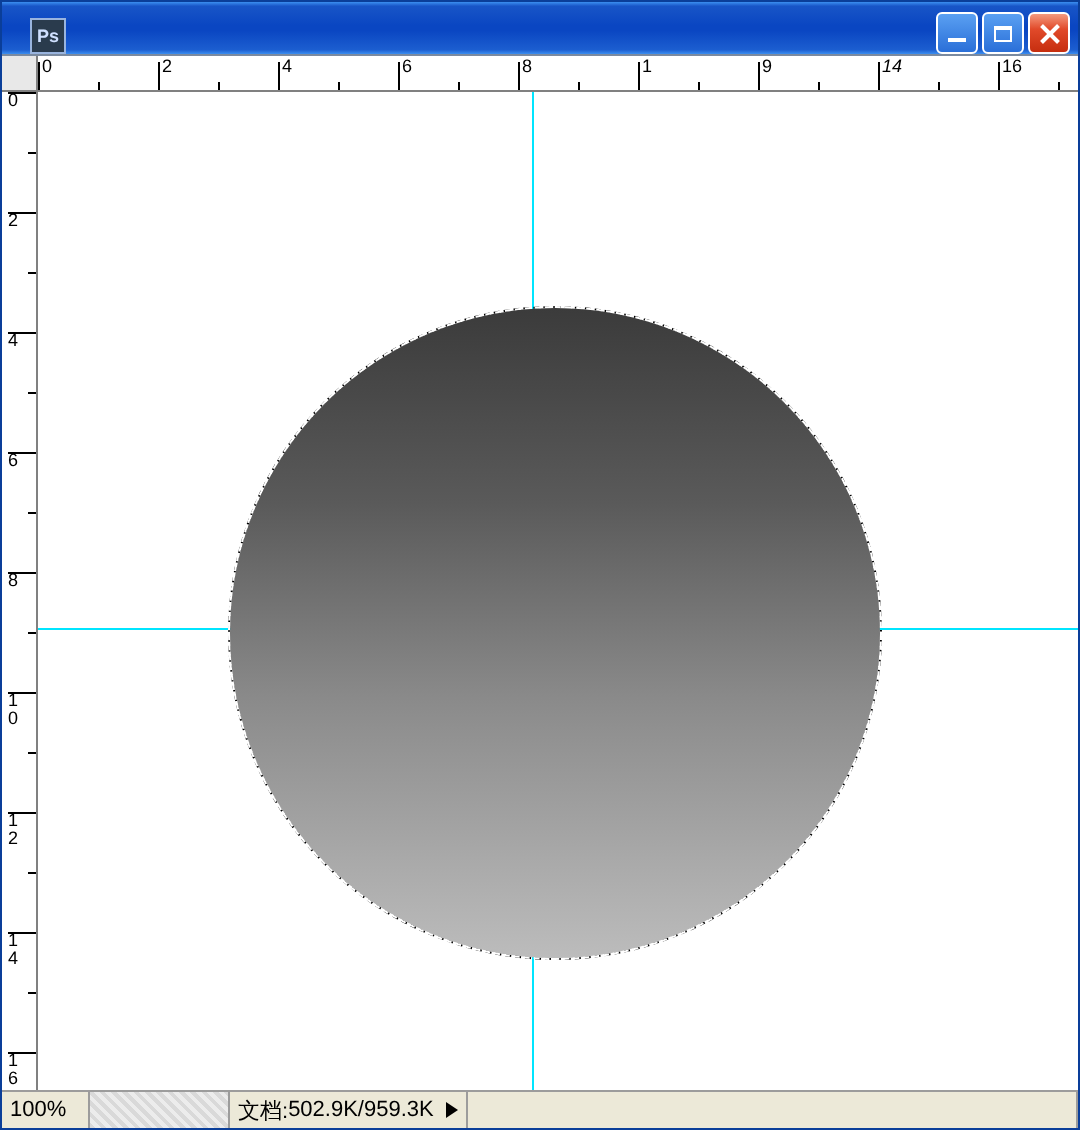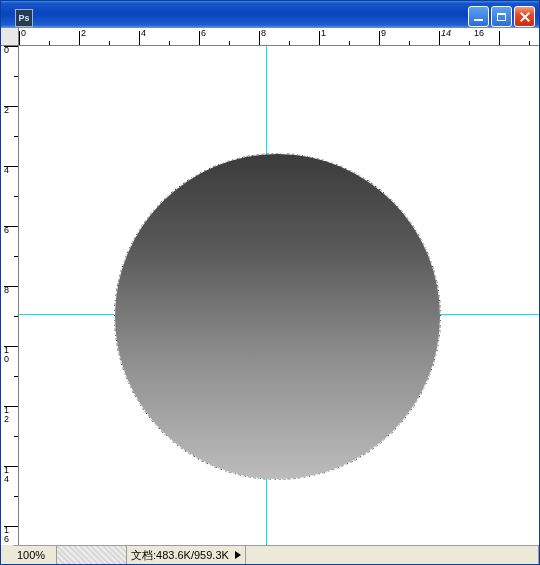--- a/index.html
+++ b/index.html
@@ -37,21 +37,21 @@
   .guide{position:absolute;background:#00e5ff;}
   .guide.h{left:0;right:0;height:1px;}
   .guide.v{top:0;bottom:0;width:1px;}
   .circle-wrap{position:absolute;}
   .circle{width:100%;height:100%;border-radius:50%;background:linear-gradient(to bottom,#3b3b3b 0%,#5a5a5a 30%,#8a8a8a 60%,#bcbcbc 100%);}
   
   .ants{position:absolute;inset:0;border-radius:50%;pointer-events:none;}
   .ants::before{content:"";position:absolute;inset:-1px;border-radius:50%;border:1px dashed #000;}
   .ants::after{content:"";position:absolute;inset:-1px;border-radius:50%;border:1px dashed #fff;transform:rotate(2deg);}
   
-  .statusbar{height:18px;background:#ece9d8;border-top:1px solid #9c9c9c;display:flex;align-items:center;font-size:11px;color:#000;margin-left:12px;}
+  .statusbar{height:18px;background:#ece9d8;border-top:1px solid #9c9c9c;display:flex;align-items:center;font-size:11px;color:#000;}
   .sb-cell{height:100%;display:flex;align-items:center;border-right:1px solid #9c9c9c;padding:0 4px;box-sizing:border-box;}
   .sb-zoom{width:44px;}
   .sb-mini{width:70px;background:repeating-linear-gradient(45deg,#d9d9d9,#d9d9d9 2px,#ececec 2px,#ececec 4px);position:relative;}
   .sb-doc{flex:0 0 auto;}
   .sb-tri{width:0;height:0;border-top:4px solid transparent;border-bottom:4px solid transparent;border-left:6px solid #000;margin-left:6px;}
   .sb-rest{flex:1;}
 </style>
 </head>
 <body>
 
@@ -94,21 +94,21 @@
         <div class="tick-h major" style="left: 300px;"></div>
         <div class="tick-h-label" style="left: 300px;">1</div>
         <div class="tick-h minor" style="left: 330px;"></div>
         <div class="tick-h major" style="left: 360px;"></div>
         <div class="tick-h-label" style="left: 360px;">9</div>
         <div class="tick-h minor" style="left: 390px;"></div>
         <div class="tick-h major" style="left: 420px;"></div>
         <div class="tick-h-label" style="left: 420px; font-style: italic;">14</div>
         <div class="tick-h minor" style="left: 450px;"></div>
         <div class="tick-h major" style="left: 480px;"></div>
-        <div class="tick-h-label" style="left: 453px;">16</div>
+        <div class="tick-h-label" style="left: 480px;">16</div>
         <div class="tick-h minor" style="left: 510px;"></div>
       </div>
     <div class="ruler-v" id="ruler-v">
         <div class="tick-v major" style="top: 0px;"></div>
         <div class="tick-v-label" style="top: 0px;">0</div>
         <div class="tick-v minor" style="top: 30px;"></div>
         <div class="tick-v major" style="top: 60px;"></div>
         <div class="tick-v-label" style="top: 60px;">2</div>
         <div class="tick-v minor" style="top: 90px;"></div>
         <div class="tick-v major" style="top: 120px;"></div>
@@ -142,18 +142,18 @@
         <div class="ants"></div>
       </div>
     </div>
   </div>
 
   <div class="statusbar">
     <div class="sb-cell sb-zoom">100%</div>
     <div class="sb-cell sb-mini"></div>
     <div class="sb-cell sb-doc">
       <span>文档:</span>
-      <span>483.6K/959.3K</span>
+      <span>502.9K/959.3K</span>
       <span class="sb-tri"></span>
     </div>
     <div class="sb-cell sb-rest"></div>
   </div>
 </div>
 
 </body></html>

